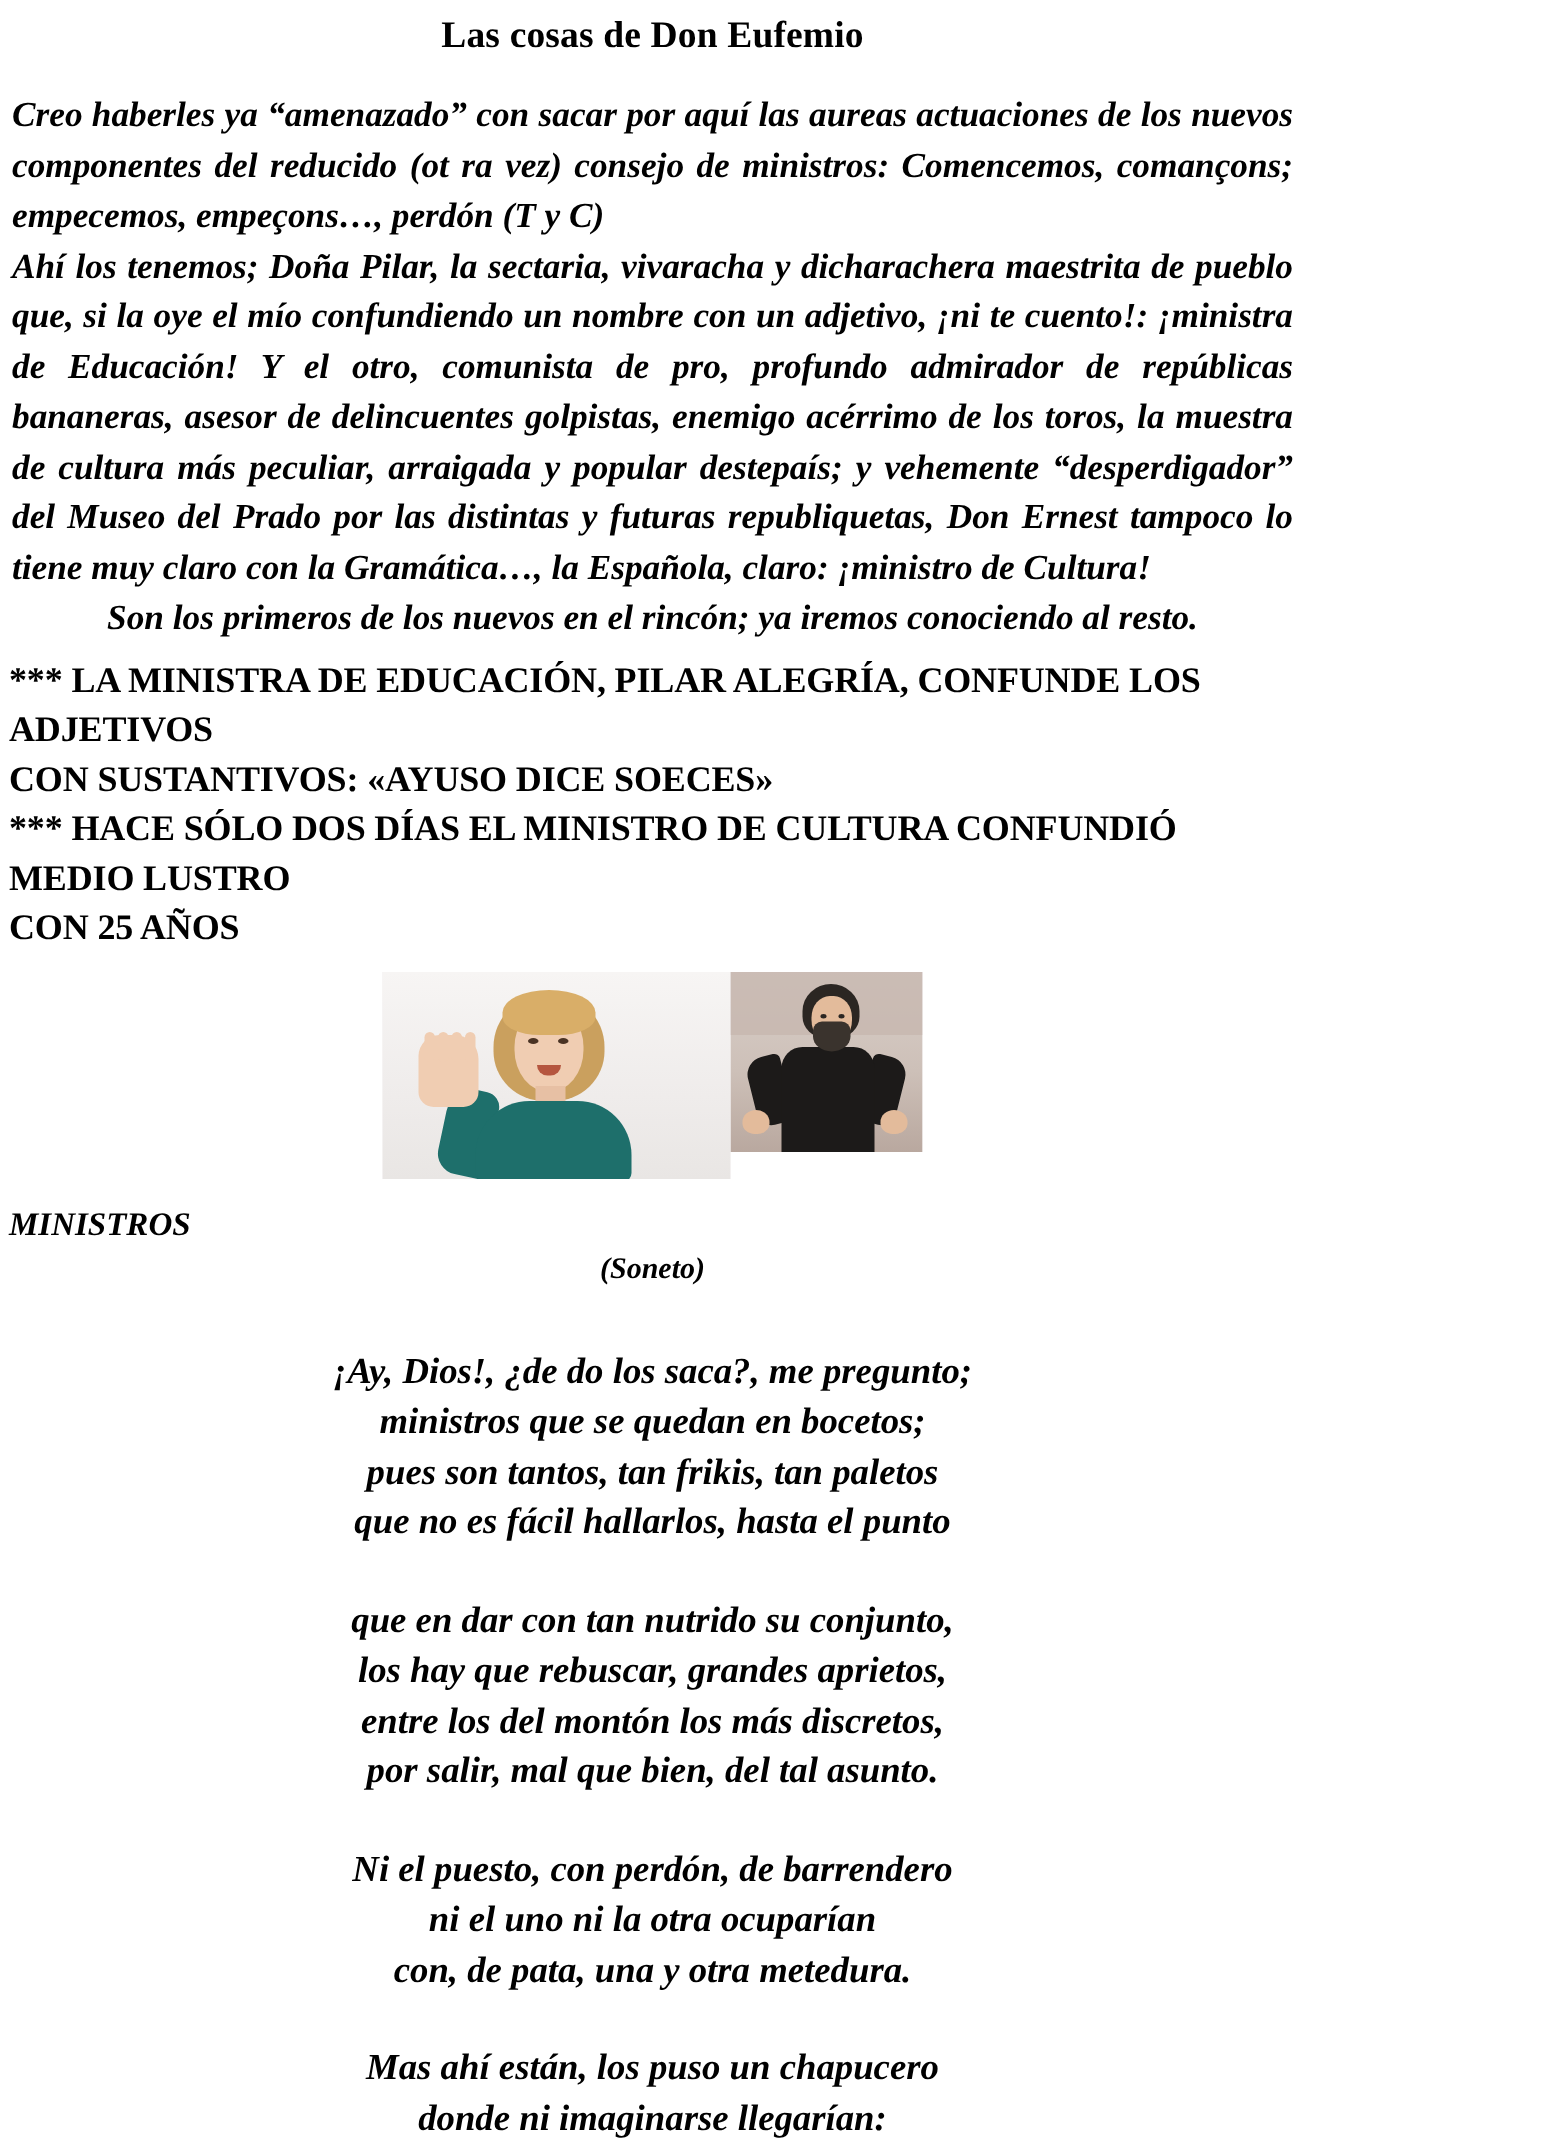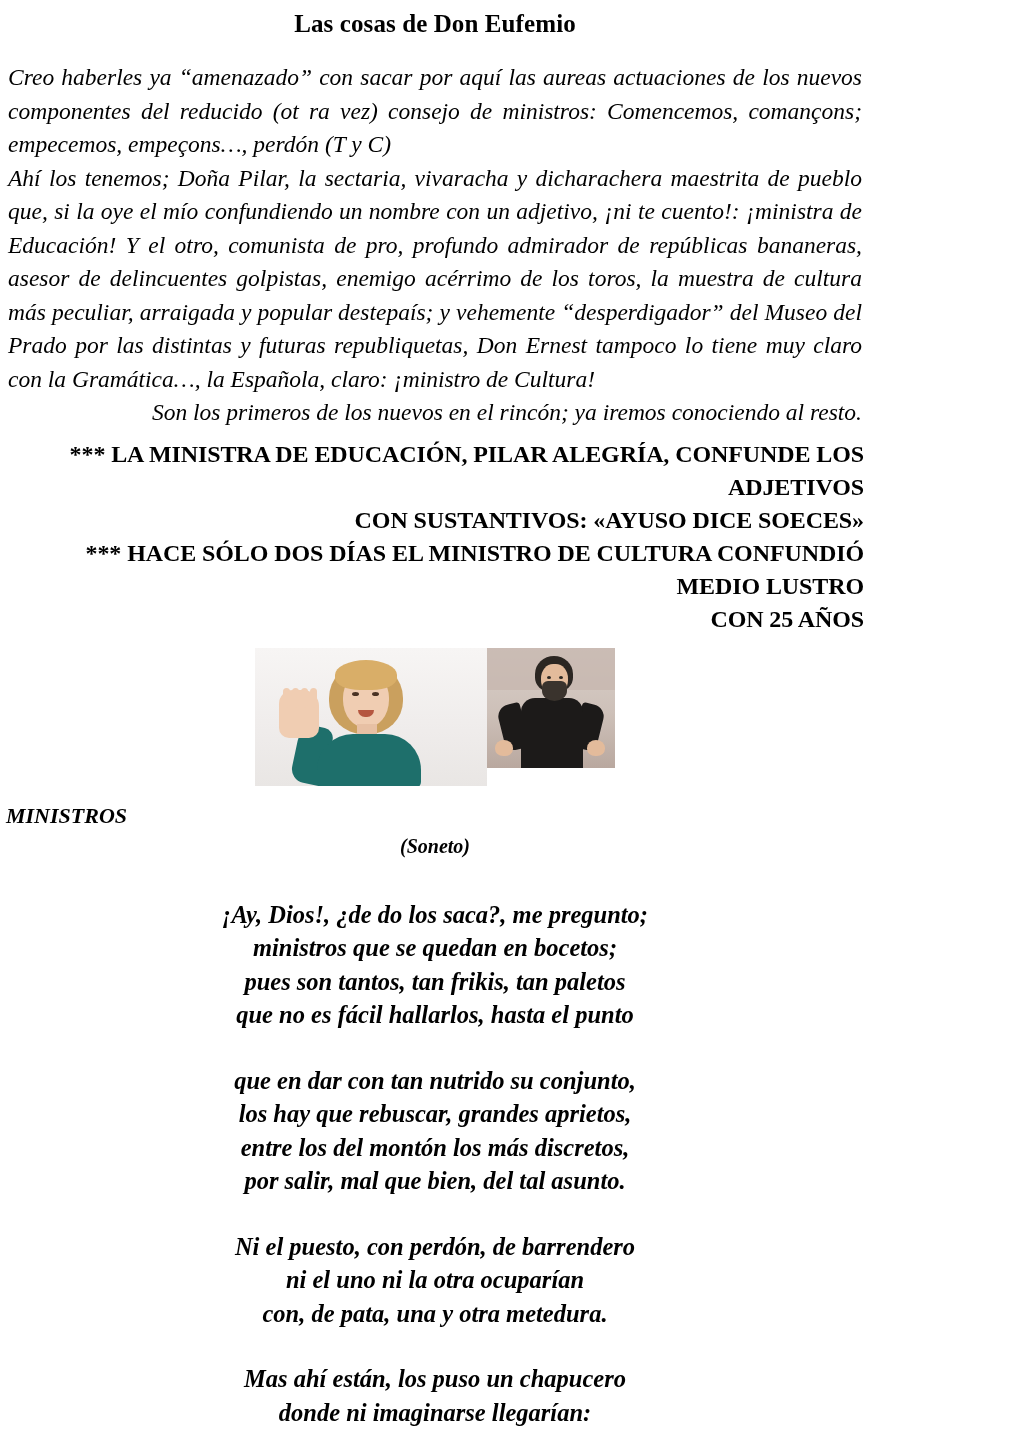--- a/index.html
+++ b/index.html
@@ -40,27 +40,28 @@
     margin-top: 22px;
     font-style: italic;
     font-size: 23.5px;
     line-height: 33.5px;
     text-align: justify;
     text-justify: inter-word;
     padding: 0 2px;
   }
   .body-block p {
     margin: 0;
+    font-weight: bold;
   }
   .body-block p.last-line {
-    text-align: right;
+    text-align: center;
   }
   .headline {
     margin-top: 8px;
-    text-align: right;
+    text-align: left;
     font-weight: bold;
     font-size: 24px;
     line-height: 33px;
     letter-spacing: -0.1px;
   }
   .headline .hl-row {
     display: block;
   }
   .photos {
     margin-top: 12px;

